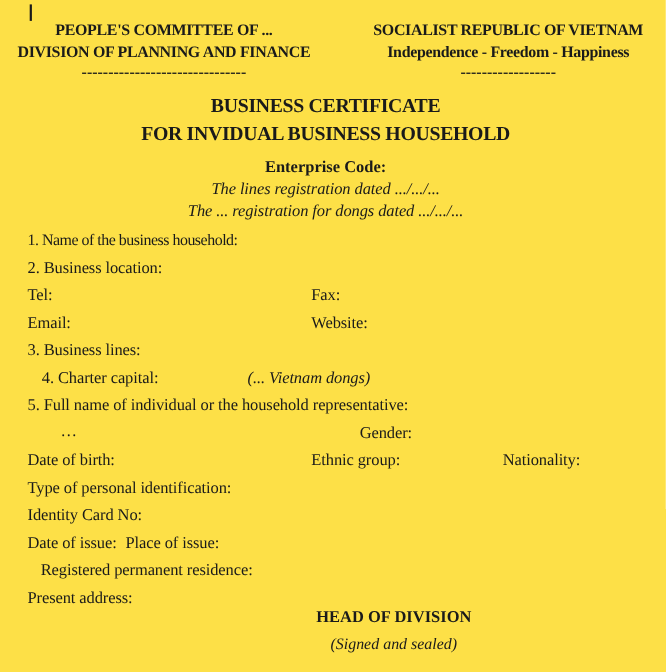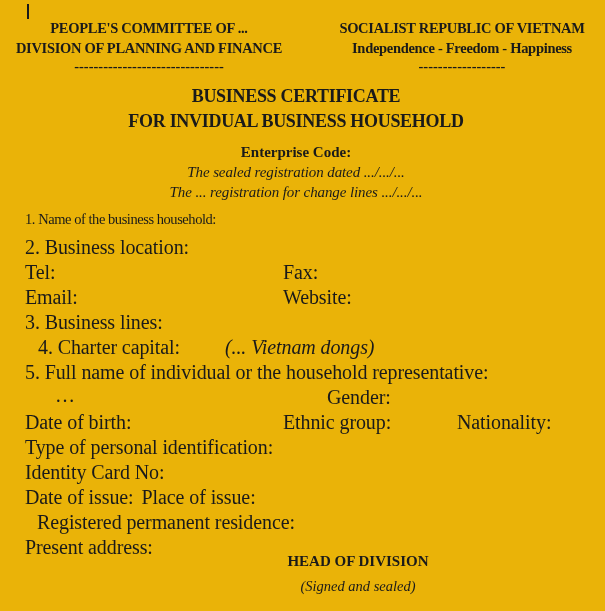--- a/index.html
+++ b/index.html
@@ -3,29 +3,29 @@
 <meta charset="utf-8">
 <style>
   html,body{margin:0;padding:0;}
   body{
     width:605px;height:611px;
     background:#ffffff;
     font-family:"Liberation Serif","DejaVu Serif",serif;
     color:#1a1a1a;
     overflow:hidden;
   }
-  .page{position:relative;width:605px;height:611px;background:#eab308;}
+  .page{position:relative;width:605px;height:611px;background:#fde047;}
   .abs{position:absolute;white-space:nowrap;}
   .caret{position:absolute;left:27px;top:4px;width:1.5px;height:15px;background:#1a1a1a;}
   .hdr{font-weight:bold;font-size:14.5px;letter-spacing:-0.3px;line-height:20px;text-align:center;}
   .hdr .divider{letter-spacing:0;font-weight:bold;line-height:16px;}
   .title-line{font-weight:bold;font-size:18px;letter-spacing:-0.3px;text-align:center;}
   .sub-bold{font-weight:bold;font-size:15px;text-align:center;}
   .sub-italic{font-style:italic;font-size:15px;text-align:center;letter-spacing:-0.1px;}
-  .field{font-size:20px;letter-spacing:-0.1px;}
+  .field{font-size:15px;letter-spacing:-0.1px;}
   .condensed{font-size:14.5px;letter-spacing:-0.45px;}
   .italic{font-style:italic;}
   .sig-title{font-weight:bold;font-size:15px;text-align:center;}
   .sig-note{font-style:italic;font-size:14.5px;text-align:center;}
   .gap{display:inline-block;width:8px;}
 </style>
 </head>
 <body>
 
 <div class="page">
@@ -41,22 +41,22 @@
   <div class="abs hdr" style="left:331px;top:18px;width:262px;">
     <div>SOCIALIST REPUBLIC OF VIETNAM</div>
     <div>Independence - Freedom - Happiness</div>
     <div class="divider">------------------</div>
   </div>
 
   <div class="abs title-line" style="left:25px;top:86px;width:542px;">BUSINESS CERTIFICATE</div>
   <div class="abs title-line" style="left:25px;top:111px;width:542px;">FOR INVIDUAL BUSINESS HOUSEHOLD</div>
 
   <div class="abs sub-bold" style="left:25px;top:144px;width:542px;">Enterprise Code:</div>
-  <div class="abs sub-italic" style="left:25px;top:164px;width:542px;">The sealed registration dated .../.../...</div>
-  <div class="abs sub-italic" style="left:25px;top:184px;width:542px;">The ... registration for change lines .../.../...</div>
+  <div class="abs sub-italic" style="left:25px;top:164px;width:542px;">The lines registration dated .../.../...</div>
+  <div class="abs sub-italic" style="left:25px;top:184px;width:542px;">The ... registration for dongs dated .../.../...</div>
 
   <div class="abs field condensed" style="left:25px;top:211px;">1. Name of the business household:</div>
   <div class="abs field" style="left:25px;top:236px;">2. Business location:</div>
 
   <div class="abs field" style="left:25px;top:261px;">Tel:</div>
   <div class="abs field" style="left:283px;top:261px;">Fax:</div>
 
   <div class="abs field" style="left:25px;top:286px;">Email:</div>
   <div class="abs field" style="left:283px;top:286px;">Website:</div>
 

